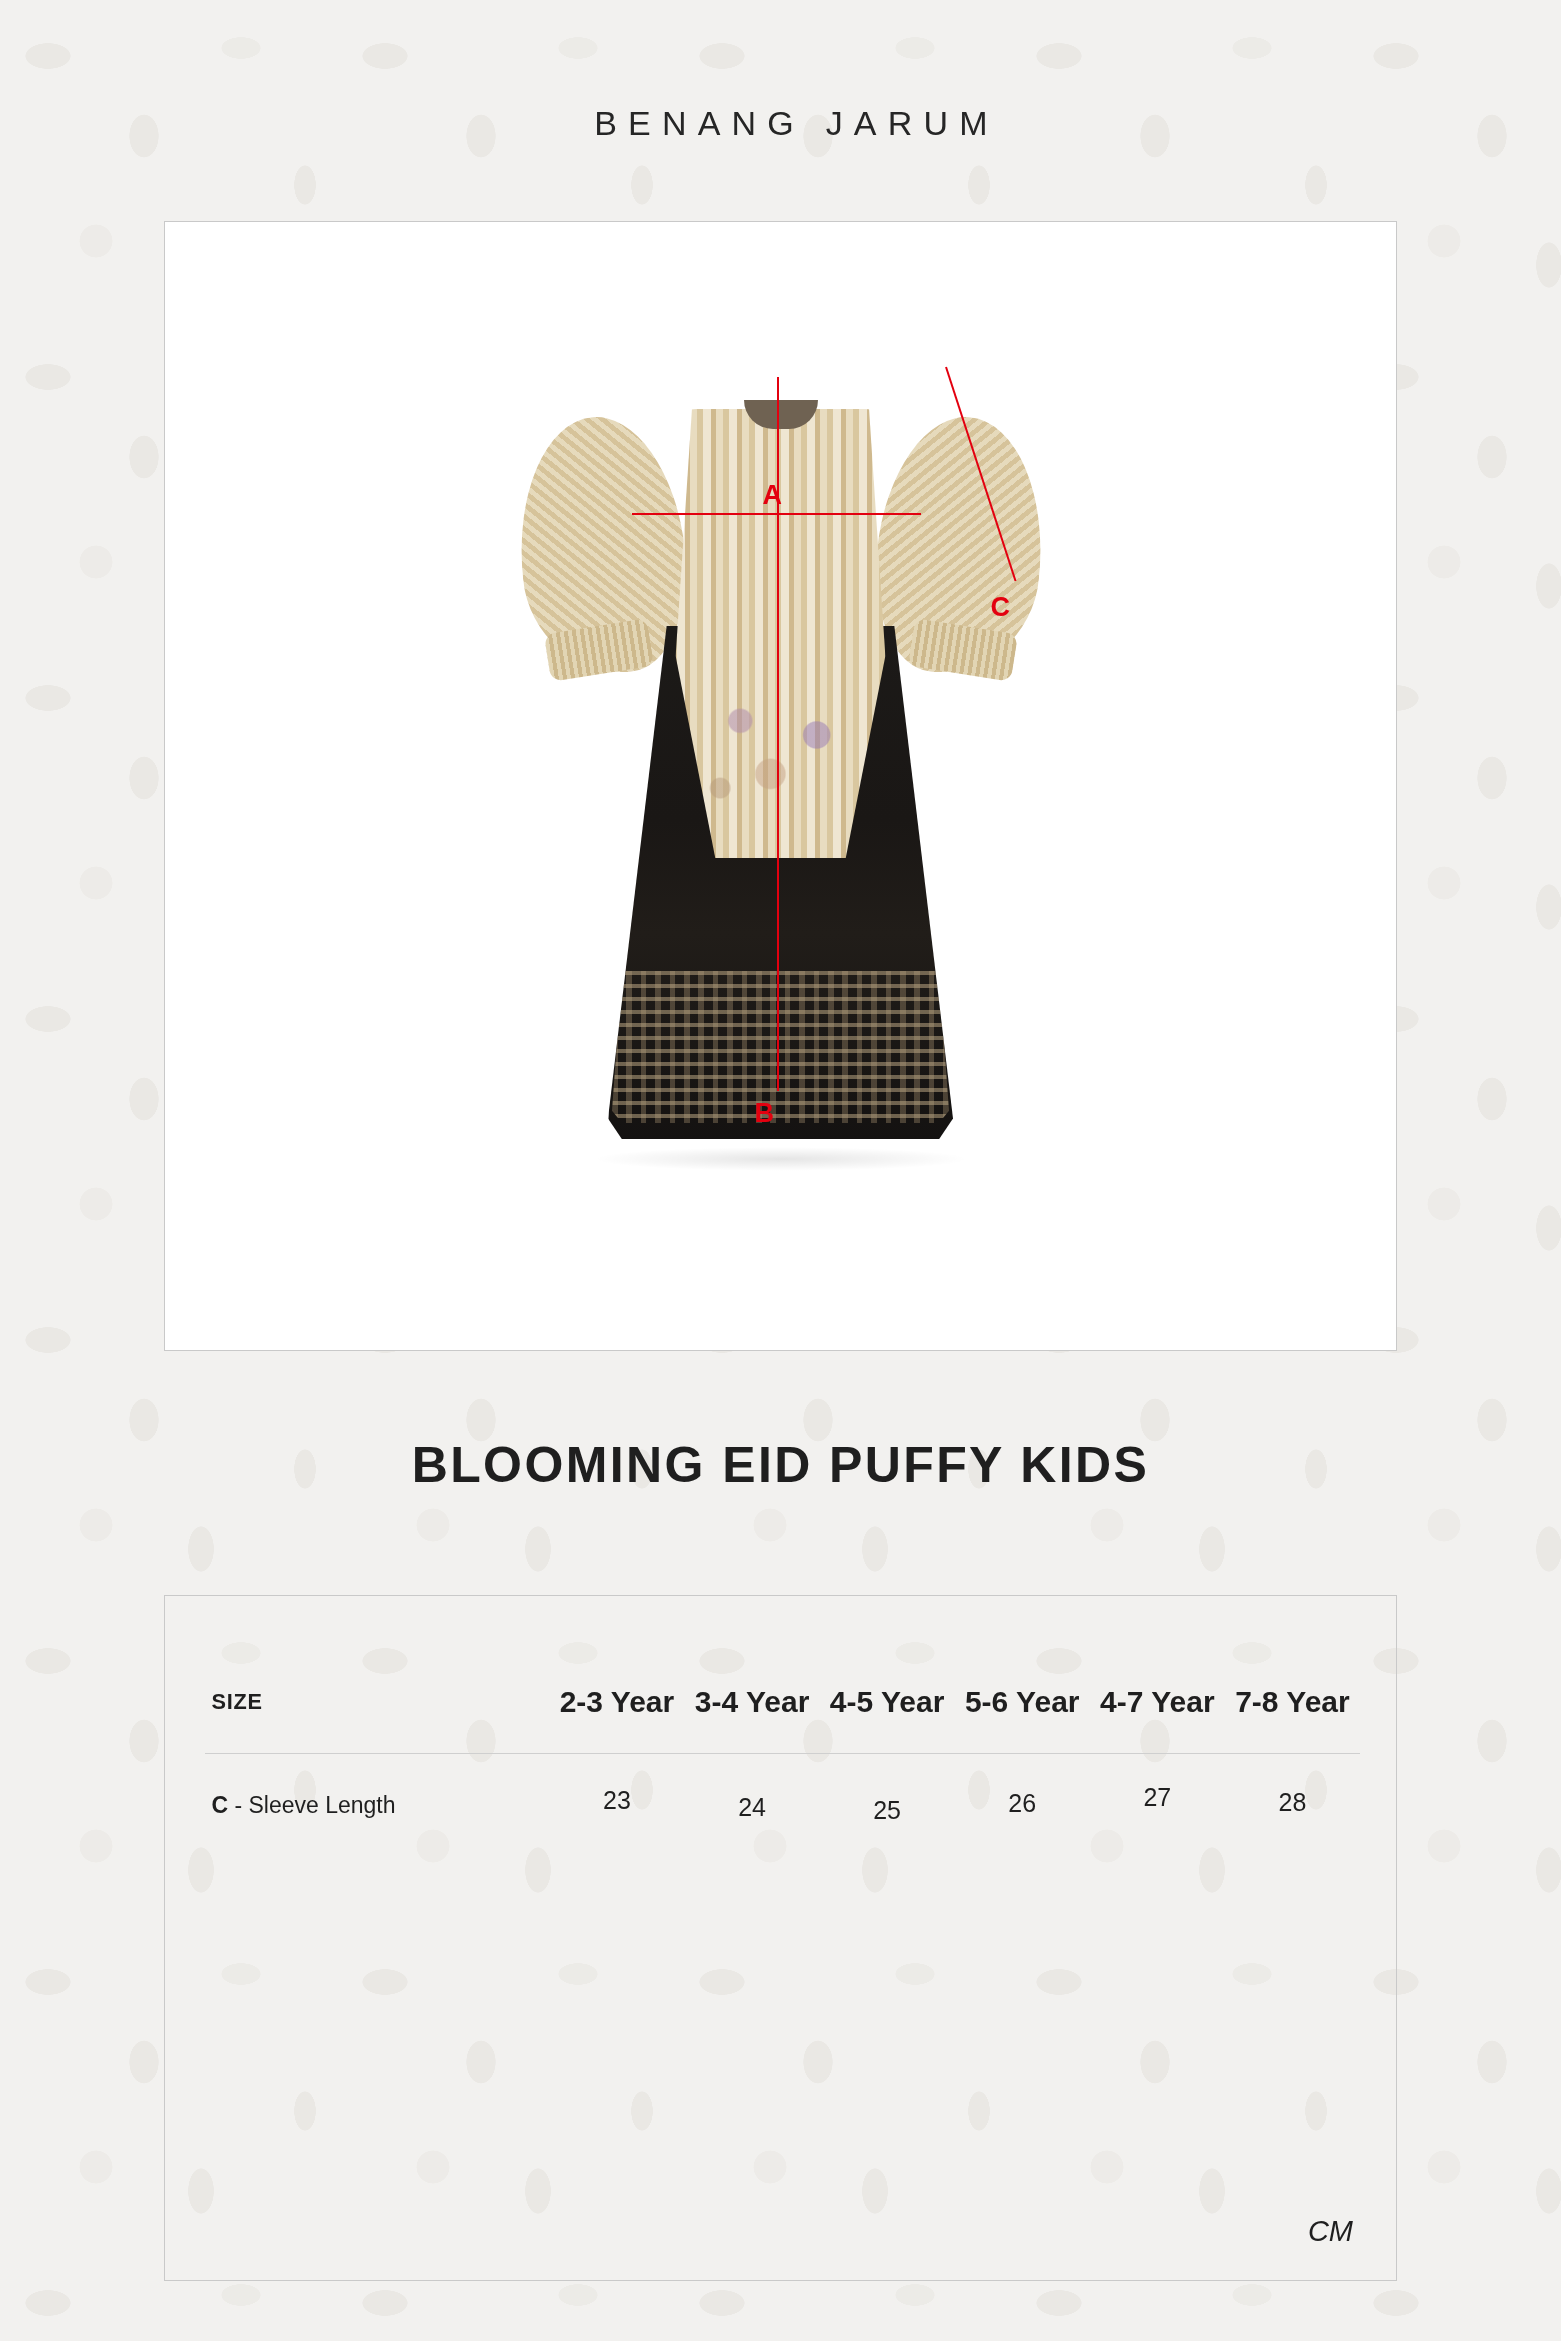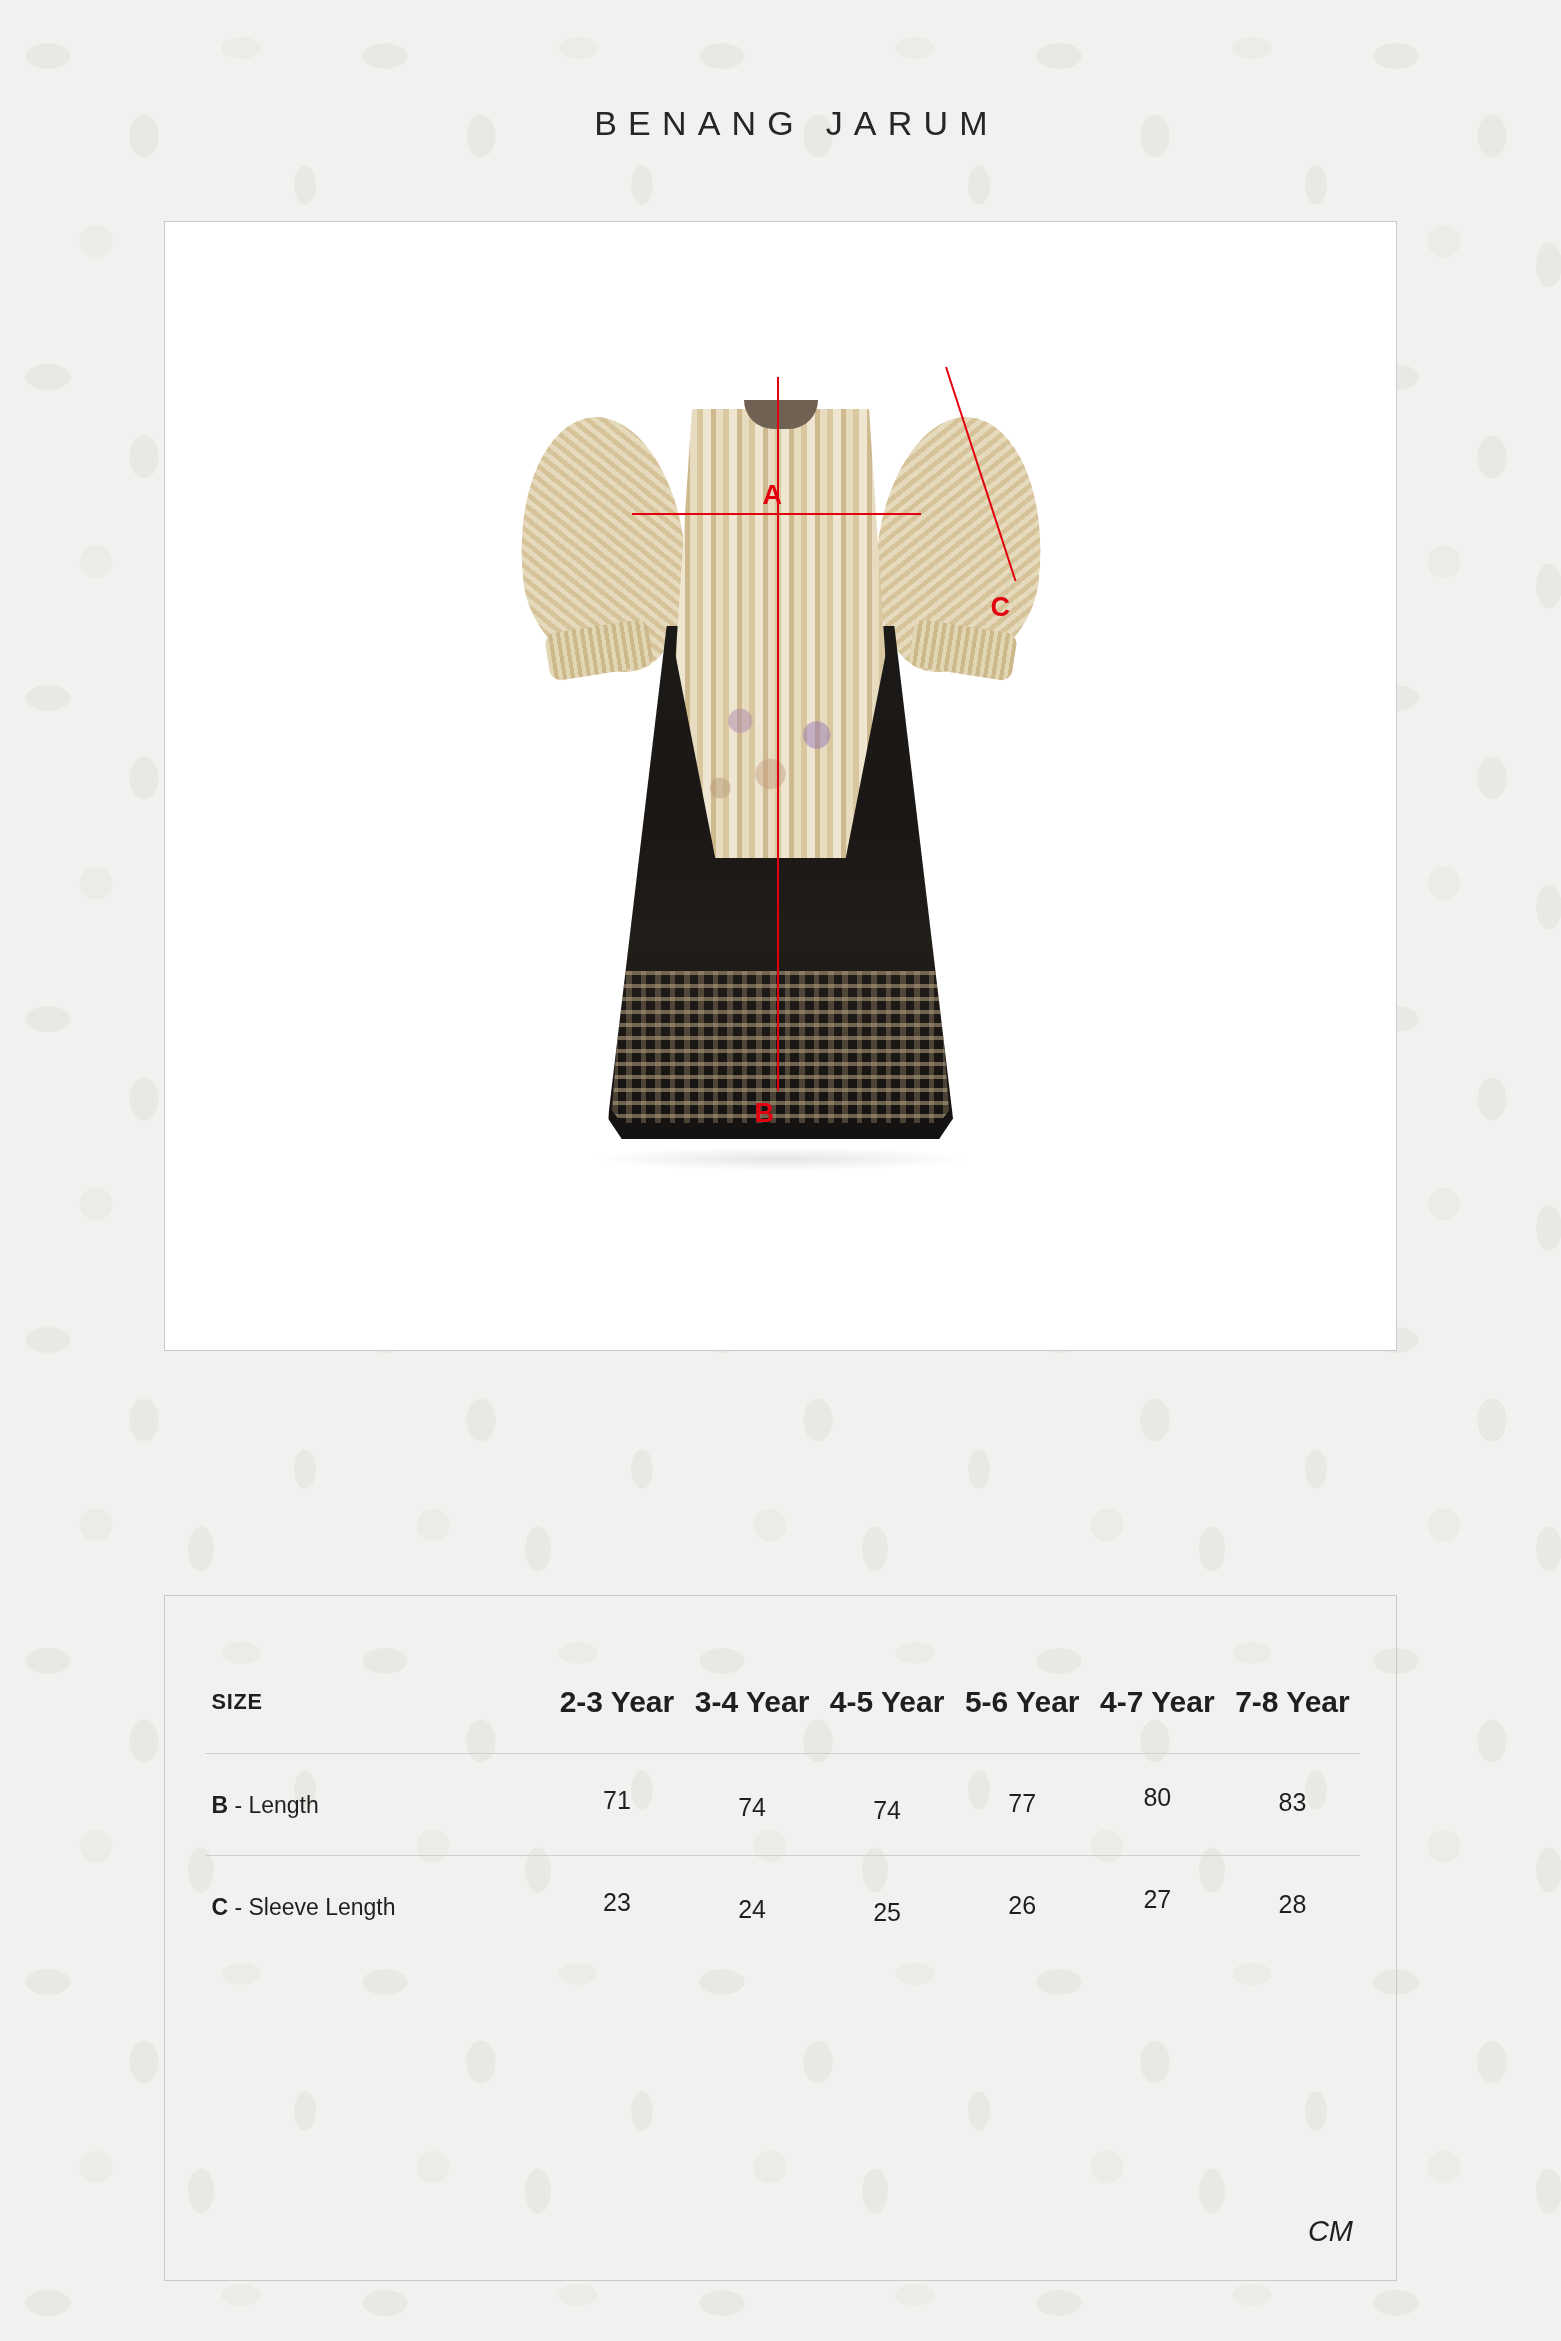--- a/index.html
+++ b/index.html
@@ -308,48 +308,38 @@
       <div class="m-line m-vert" style="left:277px; top:16px; height:714px;"></div>
       <div class="m-line m-horz" style="left:132px; top:152px; width:289px;"></div>
       <div class="m-diag" style="left:445px; top:6.4px; height:225px; transform: rotate(-18deg);"></div>
 
       <div class="m-label" style="left:255px; top:737px;">B</div>
       <div class="m-label" style="left:263px; top:119px;">A</div>
       <div class="m-label" style="left:491px; top:231px;">C</div>
     </div>
   </div>
 
+  <div class="product-title">BLOOMING EID PUFFY KIDS</div>
 
   <div class="table-frame">
     <table class="size-table">
       <thead>
         <tr>
           <th class="row-head" style="width:337px;">SIZE</th>
           <th>2-3 Year</th>
           <th>3-4 Year</th>
           <th>4-5 Year</th>
           <th>5-6 Year</th>
           <th>4-7 Year</th>
           <th>7-8 Year</th>
         </tr>
       </thead>
       <tbody>
         <tr>
           <td class="row-head">
-            <b>B</b><span> - Length</span>
-          </td>
-          <td class="c1">71</td>
-          <td class="c2">74</td>
-          <td class="c3">74</td>
-          <td class="c4">77</td>
-          <td class="c5">80</td>
-          <td class="c6">83</td>
-        </tr>
-        <tr>
-          <td class="row-head">
             <b>C</b><span> - Sleeve Length</span>
           </td>
           <td class="c1">23</td>
           <td class="c2">24</td>
           <td class="c3">25</td>
           <td class="c4">26</td>
           <td class="c5">27</td>
           <td class="c6">28</td>
         </tr>
       </tbody>

